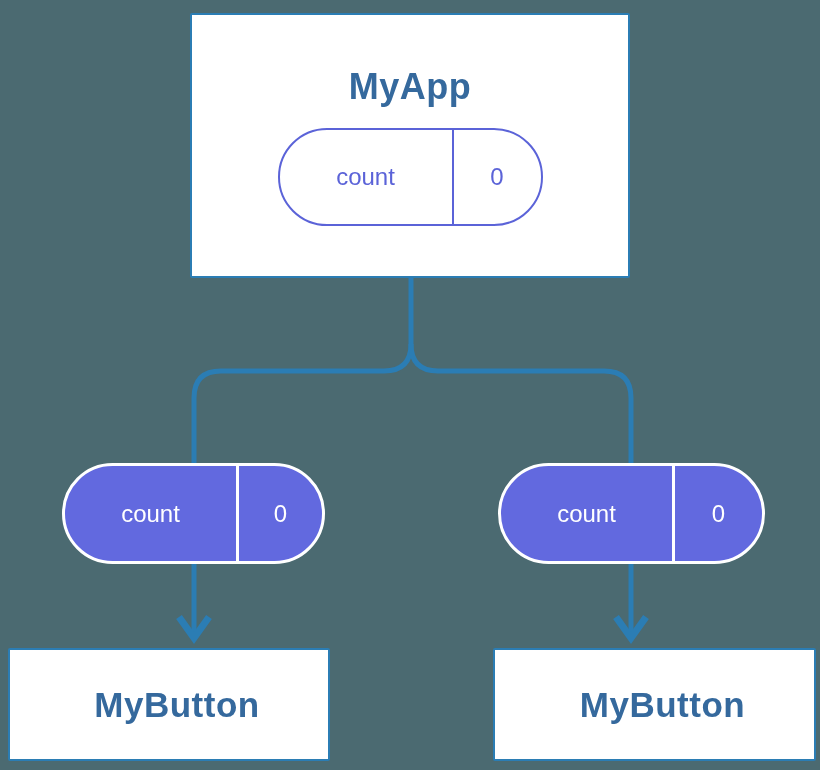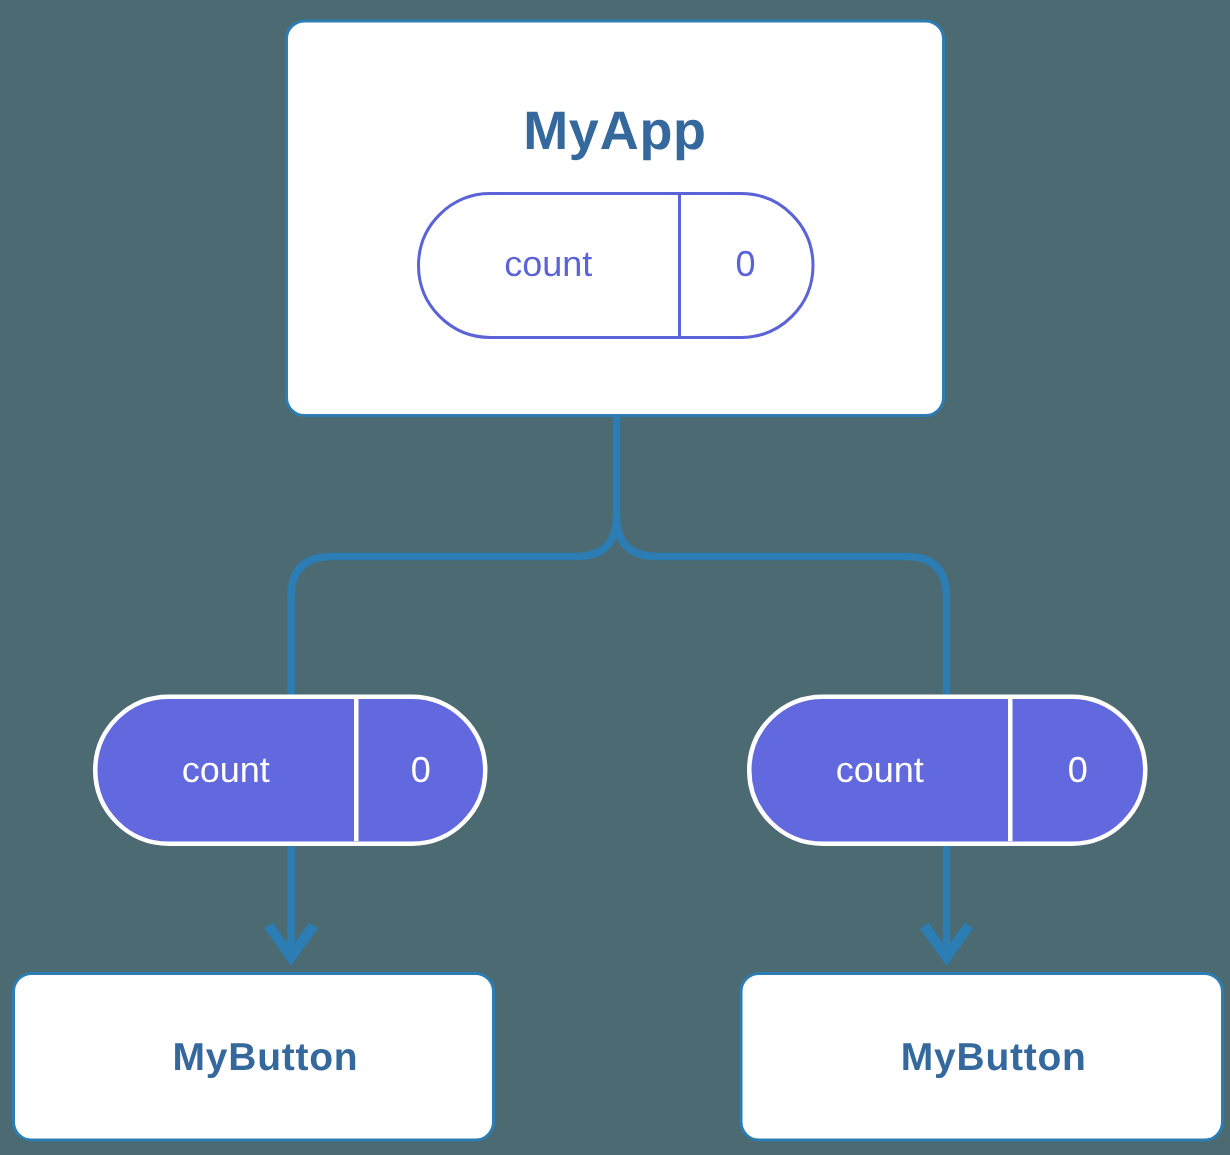--- a/index.html
+++ b/index.html
@@ -29,21 +29,21 @@
   }
   .conn-arrow {
     stroke: var(--line-color, #2b7db4);
     fill: none;
     stroke-width: 7;
   }
   .node {
     position: absolute;
     background: var(--node-bg, #ffffff);
     border: 2px solid var(--node-border, #2b7db4);
-    border-radius: 13px;
+    border-radius: 2px;
     box-sizing: border-box;
   }
   .node-root {
     left: 190px;
     top: 13px;
     width: 440px;
     height: 265px;
     display: flex;
     flex-direction: column;
     align-items: center;
@@ -101,21 +101,21 @@
   .node-leaf {
     display: flex;
     align-items: center;
     justify-content: center;
     top: 648px;
     height: 113px;
   }
   .node-leaf-left  { left: 8px;   width: 322px; }
   .node-leaf-right { left: 493px; width: 323px; }
   .leaf-title {
-    font-size: 26px;
+    font-size: 35px;
     font-weight: 600;
     color: var(--node-title-color, #35699d);
     letter-spacing: 0.5px;
     margin-left: 16px;
   }
 </style>
 </head>
 <body>
 
 <div class="canvas">

